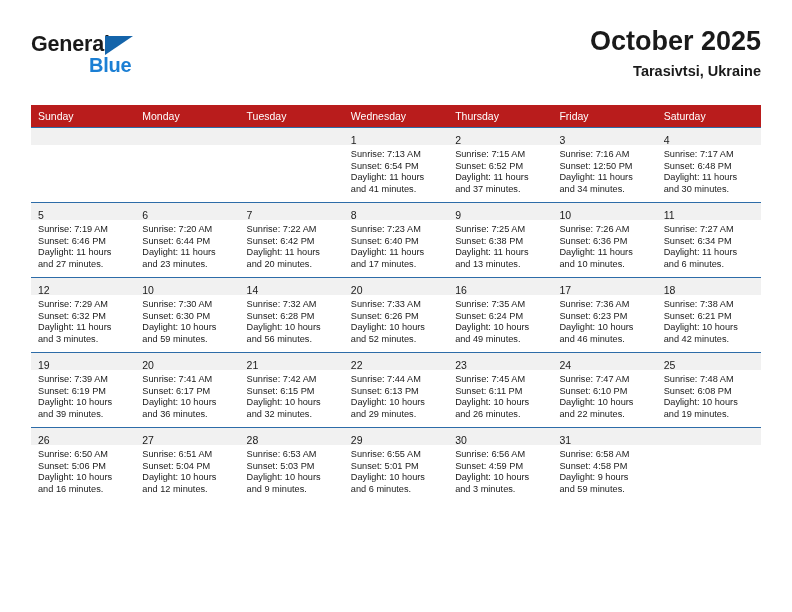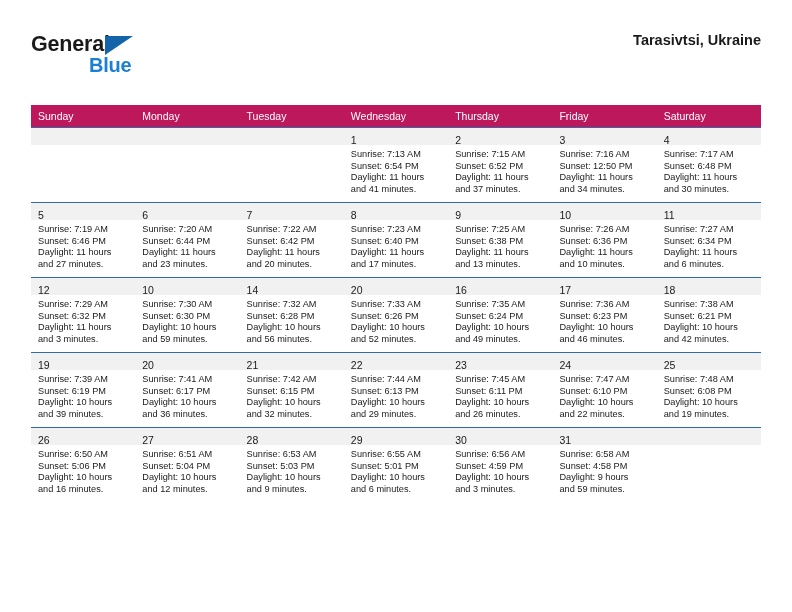--- a/index.html
+++ b/index.html
@@ -90,21 +90,21 @@
   
   .calendar {
     position: absolute;
     left: 31px;
     top: 105px;
     width: 730px;
     border-collapse: collapse;
     table-layout: fixed;
   }
   .calendar th {
-    background: #be185d;
+    background: #b91c1c;
     color: #ffffff;
     font-size: 10.5px;
     font-weight: normal;
     text-align: left;
     padding: 5px 0 5px 7px;
     height: 9px;
     border: none;
   }
   .calendar td {
     vertical-align: top;
@@ -154,20 +154,21 @@
 
   <div class="header">
 
     <div class="brand">
       <span class="brand-general">General</span>
       <span class="brand-tri"></span>
       <span class="brand-blue">Blue</span>
     </div>
 
     <div class="title-block">
+      <div class="cal-title">October 2025</div>
       <div class="cal-sub">Tarasivtsi, Ukraine</div>
     </div>
 
   </div>
 
   <table class="calendar">
     <thead>
       <tr id="weekday-row">
           <th>Sunday</th>
           <th>Monday</th>

